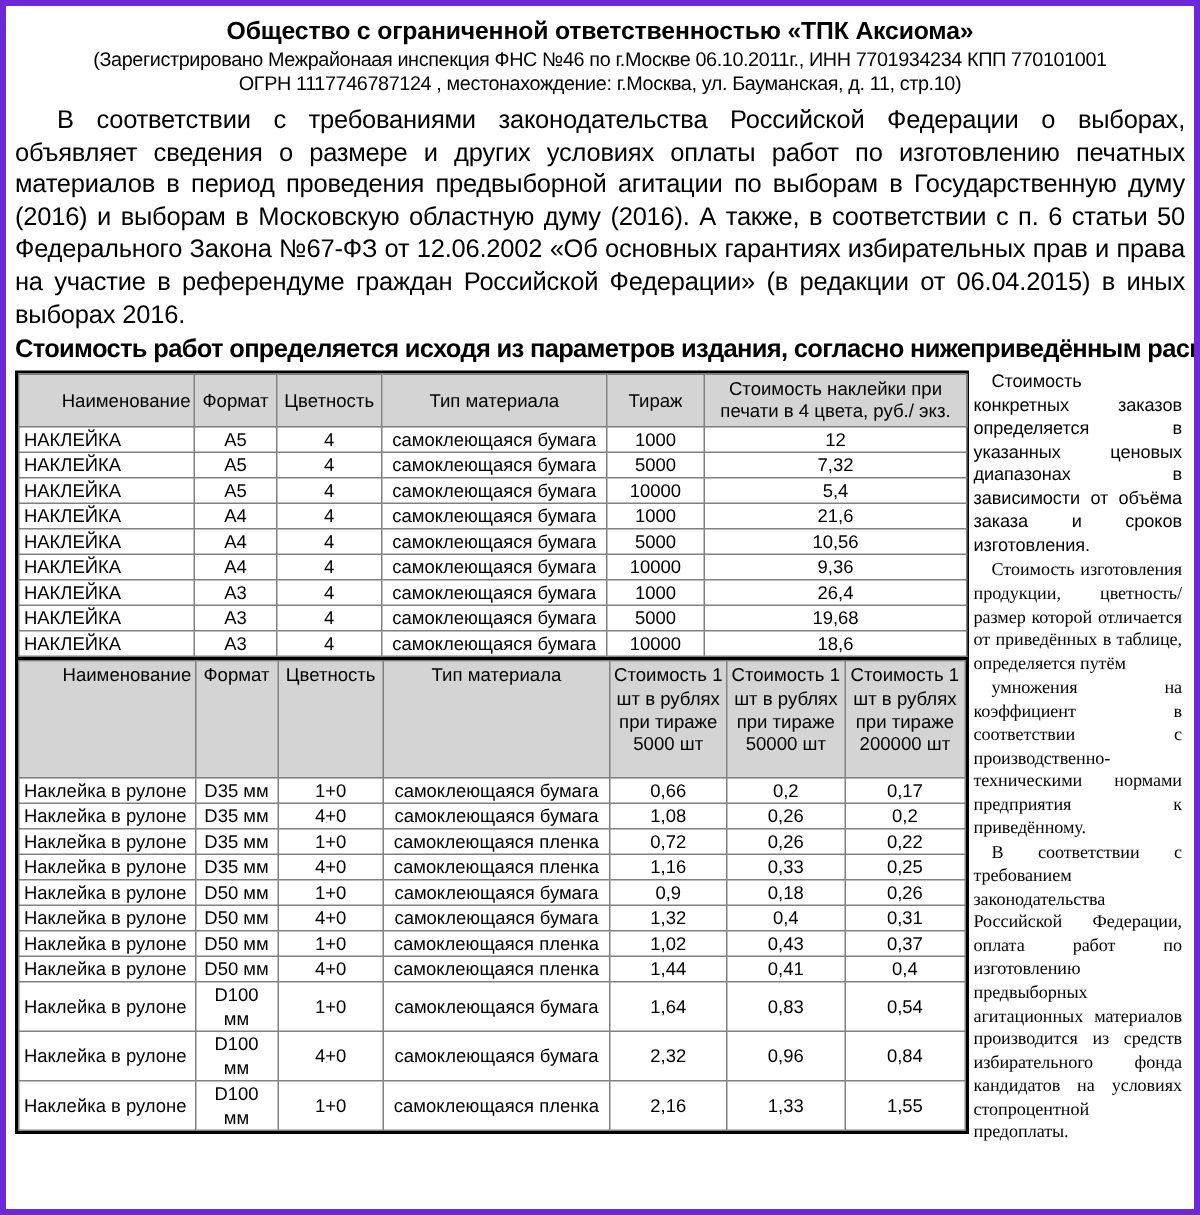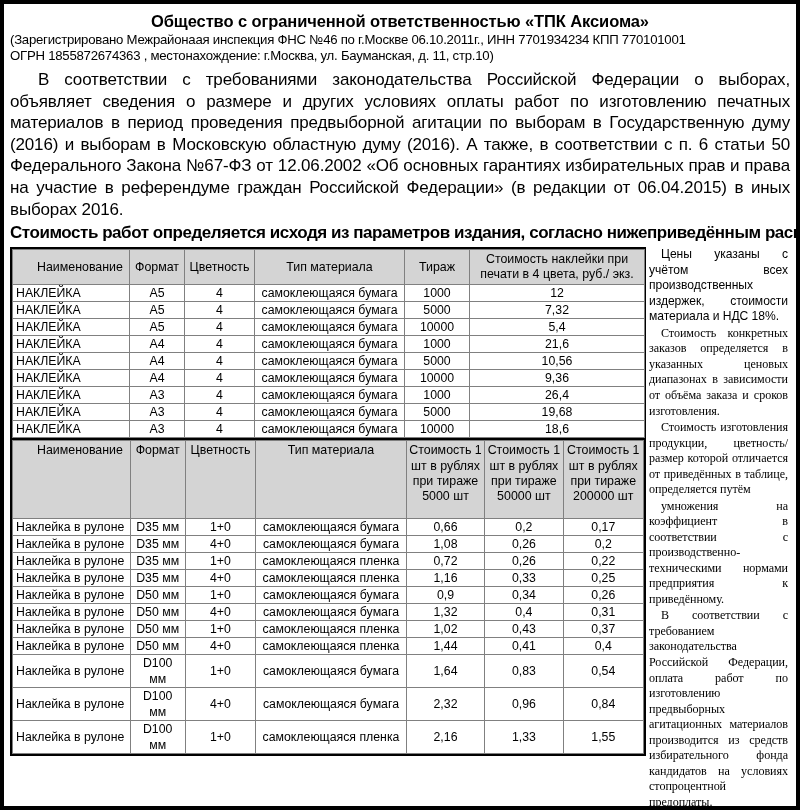--- a/index.html
+++ b/index.html
@@ -7,39 +7,39 @@
     margin: 0; padding: 0;
     width: 800px; height: 810px;
     background: #ffffff;
     font-family: "Liberation Sans", sans-serif;
     color: #000000;
   }
   #page {
     position: relative;
     width: 800px;
     height: 810px;
-    border: 4px solid #000000;
+    border: 4px solid #6d28d9;
     background: #ffffff;
     overflow: hidden;
   }
   .inner {
     padding: 4px 6px 0 6px;
   }
 
   
   .company-title {
     text-align: center;
     font-weight: bold;
     font-size: 16.5px;
     line-height: 1.18;
     margin: 4px 0 1px 0;
     letter-spacing: -0.1px;
   }
   .reg-line {
-    text-align: left;
+    text-align: center;
     font-size: 13.2px;
     line-height: 1.2;
     letter-spacing: -0.25px;
     white-space: nowrap;
   }
 
   
   .body-par {
     font-size: 17px;
     line-height: 1.27;
@@ -88,21 +88,21 @@
     vertical-align: middle;
   }
   table.price thead th {
     background: #d4d4d4;
     font-weight: normal;
     font-size: 12.4px;
     line-height: 1.22;
     text-align: center;
     padding: 2px 2px;
   }
-  table.price thead th.left { text-align: left; padding-left: 24px; }
+  table.price thead th.left { text-align: right; padding-left: 24px; }
   table.price tbody td { height: 17px; line-height: 16px; text-align: center; }
   table.price tbody td.name { text-align: left; padding-left: 3px; }
 
   
   .table-wrap {
     border: 2px solid #000000;
     width: 636px;
   }
   .table-wrap.second { border-top: none; }
 
@@ -140,21 +140,21 @@
   .notes p + p { margin-top: 1px; font-family: Liberation Serif, serif; }
 </style>
 </head>
 <body>
 
 <div id="page">
   <div class="inner">
 
     <div class="company-title">Общество с ограниченной ответственностью «ТПК Аксиома»</div>
     <div class="reg-line">(Зарегистрировано Межрайонаая инспекция ФНС №46 по г.Москве 06.10.2011г., ИНН 7701934234 КПП 770101001</div>
-    <div class="reg-line">ОГРН 1855872674363 , местонахождение: г.Москва, ул. Бауманская, д. 11, стр.10)</div>
+    <div class="reg-line">ОГРН 1117746787124 , местонахождение: г.Москва, ул. Бауманская, д. 11, стр.10)</div>
 
     <div class="body-par">В соответствии с требованиями законодательства Российской Федерации о выборах, объявляет сведения о размере и других условиях оплаты работ по изготовлению печатных материалов в период проведения предвыборной агитации по выборам в Государственную думу (2016) и  выборам в Московскую областную думу (2016). А также, в соответствии с п. 6 статьи 50 Федерального Закона №67-ФЗ от 12.06.2002 «Об основных гарантиях избирательных прав и права на участие в референдуме граждан Российской Федерации» (в редакции от 06.04.2015) в иных выборах 2016.</div>
 
     <div class="subtitle">Стоимость работ определяется исходя из параметров издания, согласно нижеприведённым расценкам:</div>
 
     <div class="content">
 
       <div class="tables-col">
 
         <div class="table-wrap">
@@ -312,21 +312,21 @@
                   <td>1,16</td>
                   <td>0,33</td>
                   <td>0,25</td>
                 </tr>
                 <tr>
                   <td class="name">Наклейка в рулоне</td>
                   <td>D50 мм</td>
                   <td>1+0</td>
                   <td>самоклеющаяся бумага</td>
                   <td>0,9</td>
-                  <td>0,34</td>
+                  <td>0,18</td>
                   <td>0,26</td>
                 </tr>
                 <tr>
                   <td class="name">Наклейка в рулоне</td>
                   <td>D50 мм</td>
                   <td>4+0</td>
                   <td>самоклеющаяся бумага</td>
                   <td>1,32</td>
                   <td>0,4</td>
                   <td>0,31</td>
@@ -377,21 +377,20 @@
                   <td>1,55</td>
                 </tr>
               </tbody>
           </table>
         </div>
 
       </div>
 
       <div class="notes-col">
         <div class="notes">
-            <p>Цены указаны с учётом всех производственных издержек, стоимости материала и НДС 18%.</p>
             <p>Стоимость конкретных заказов определяется в указанных ценовых диапазонах в зависимости от объёма заказа и сроков изготовления.</p>
             <p>Стоимость изготовления продукции, цветность/размер которой отличается от приведённых в таблице, определяется путём</p>
             <p>умножения на коэффициент в соответствии с производственно-техническими нормами предприятия к приведённому.</p>
             <p>В соответствии с требованием законодательства Российской Федерации, оплата работ по изготовлению предвыборных агитационных материалов производится из средств избирательного фонда кандидатов на условиях стопроцентной предоплаты.</p>
           </div>
       </div>
 
     </div>
   </div>
 </div>

